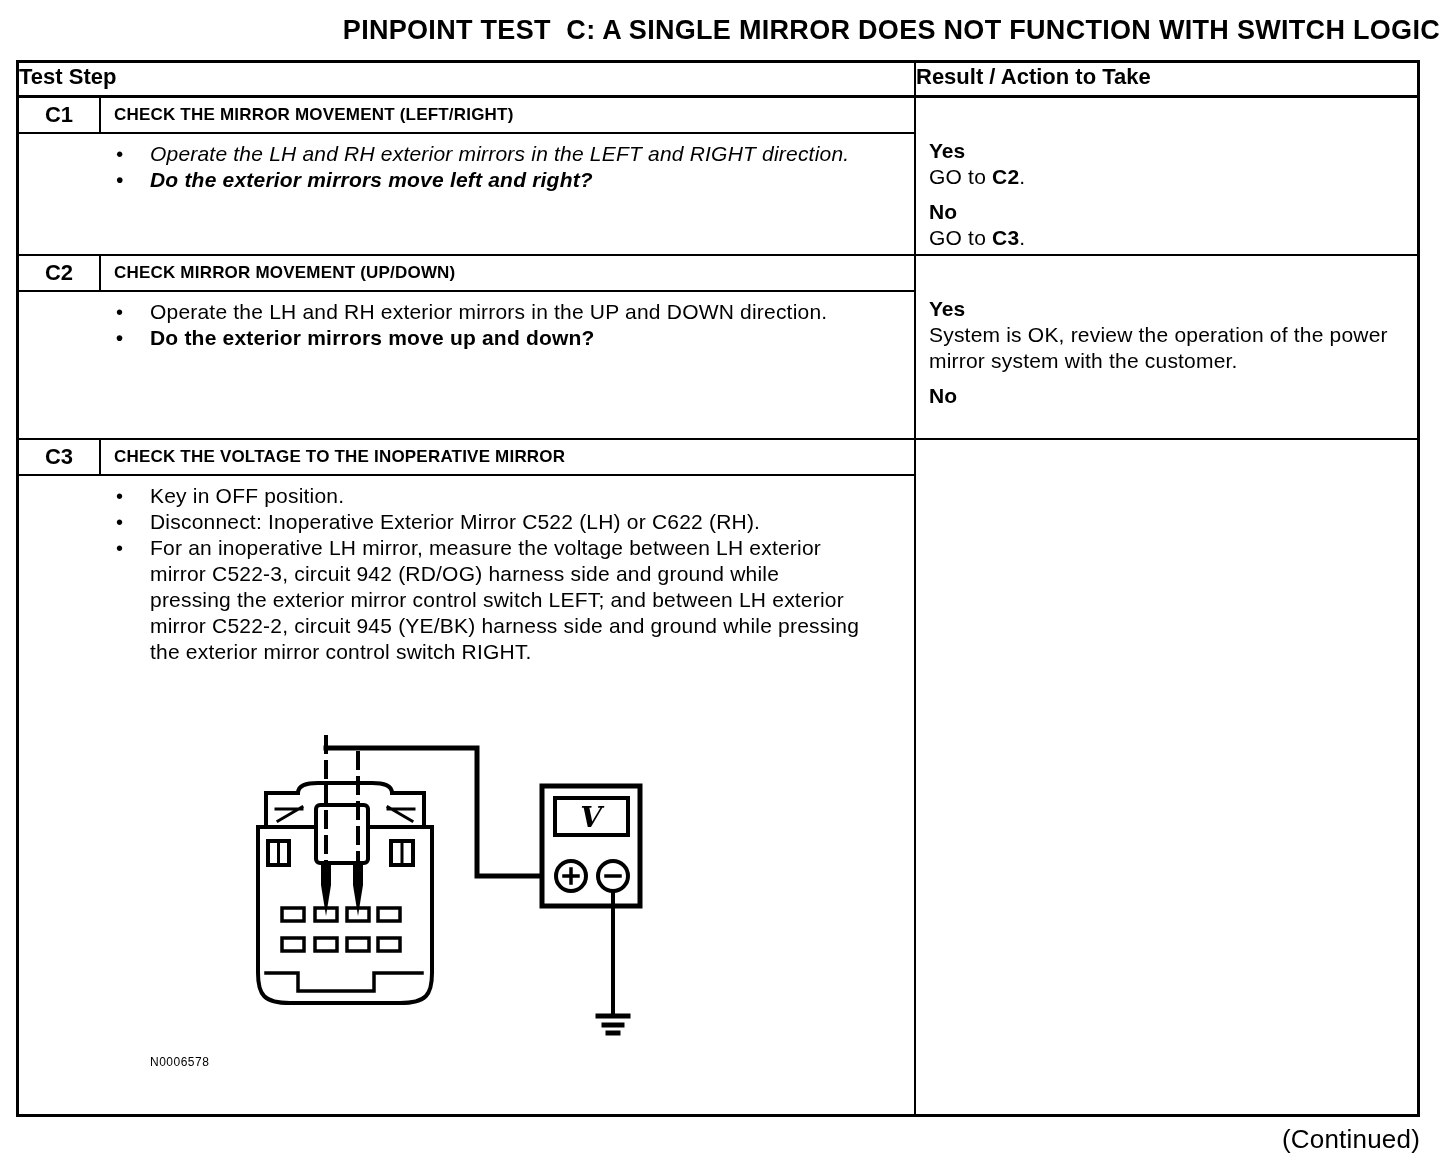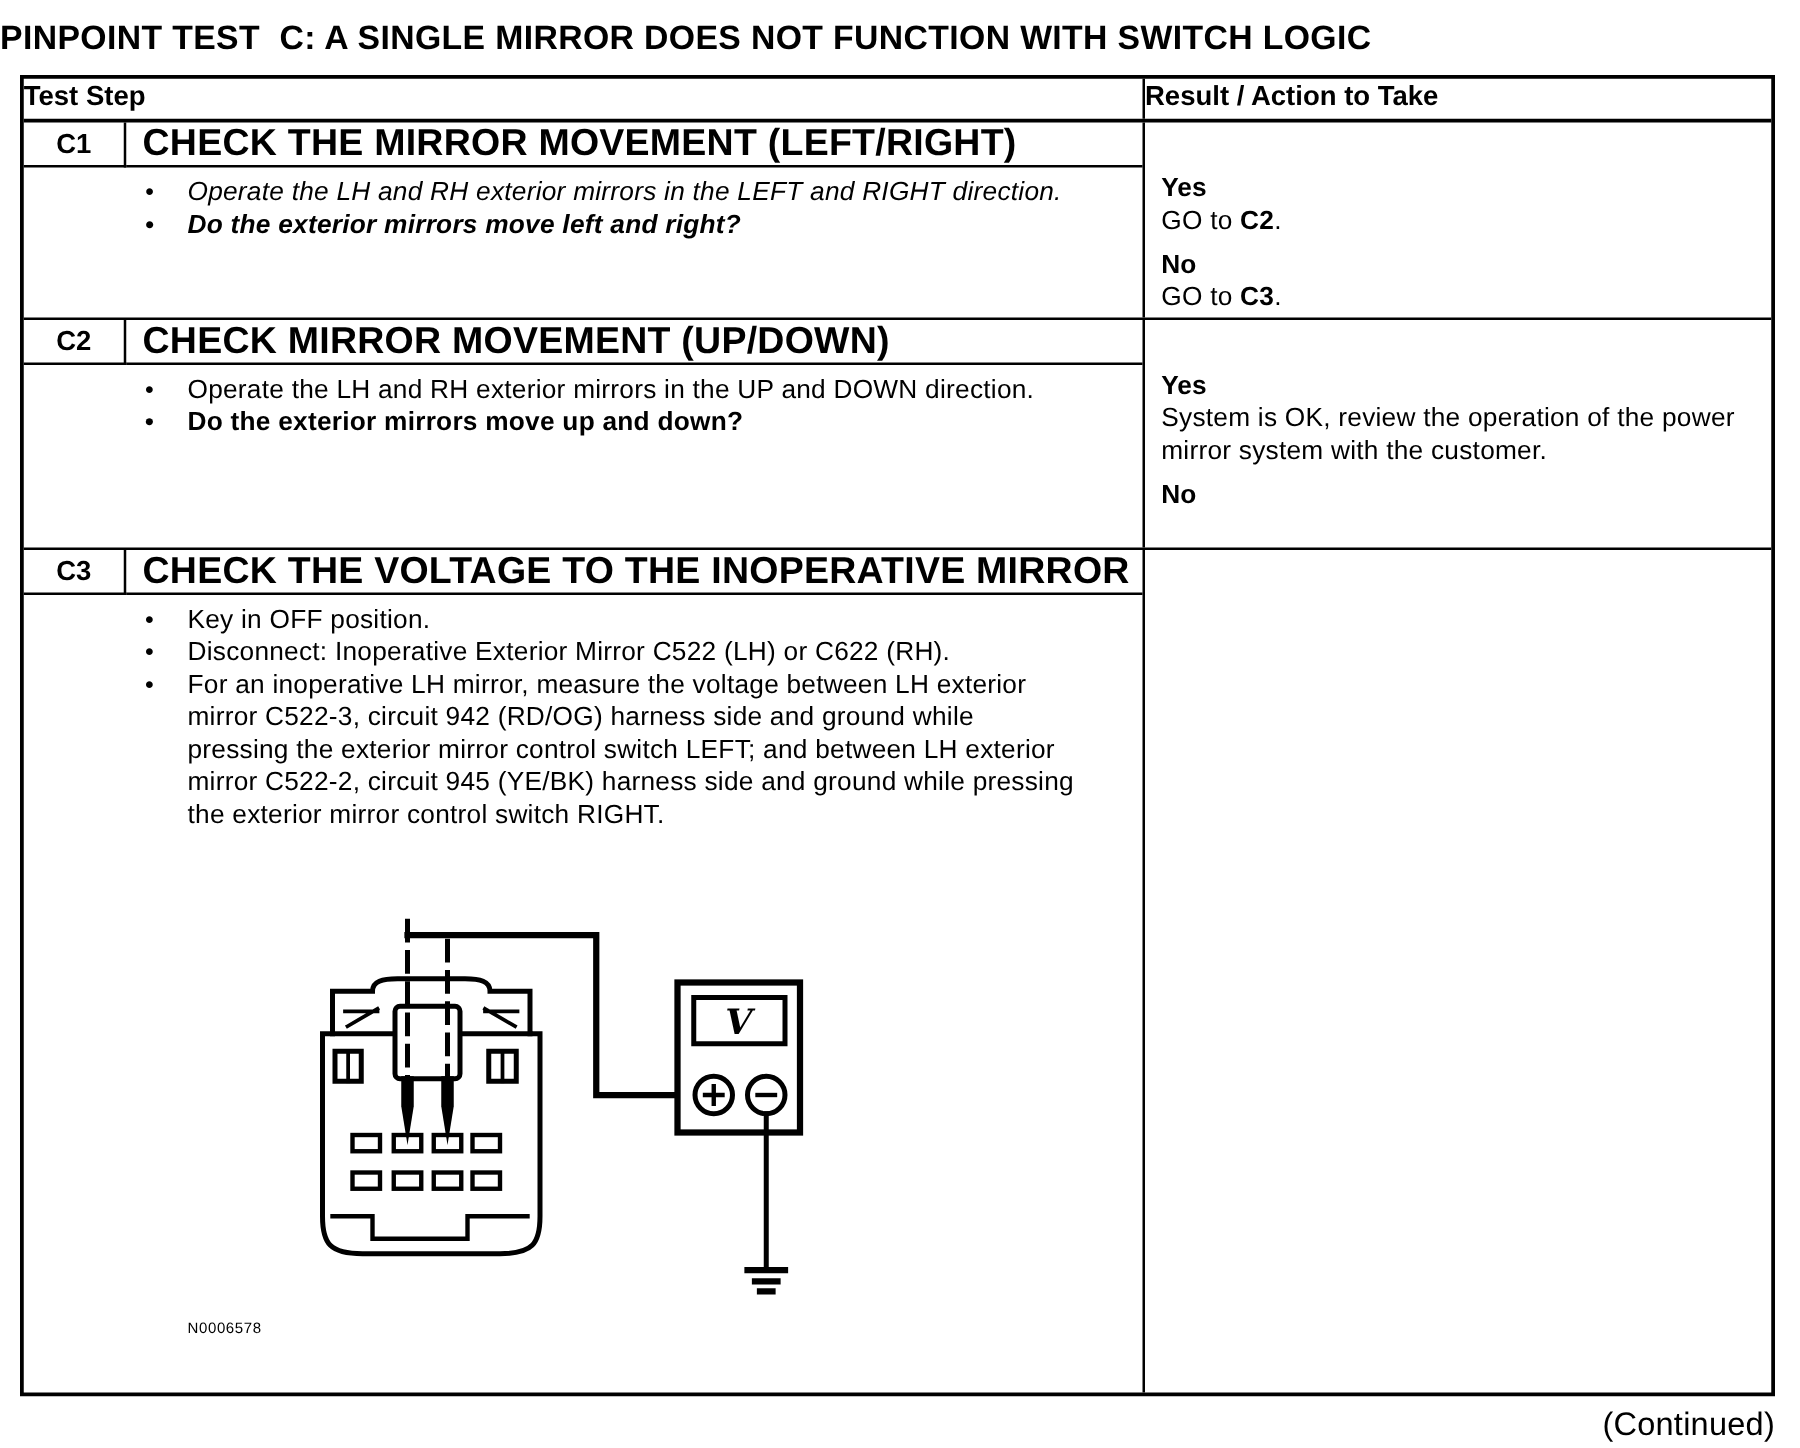--- a/index.html
+++ b/index.html
@@ -3,42 +3,42 @@
 <meta charset="utf-8">
 <style>
   html,body{margin:0;padding:0;background:#fff;}
   body{
     width:1440px;height:1158px;position:relative;
     font-family:"Liberation Sans","DejaVu Sans",sans-serif;
     color:#000;-webkit-font-smoothing:none;
   }
   .page-title{
     margin:0;padding:15px 0 0 0;
-    text-align:left;font-size:27px;line-height:31px;font-weight:bold;
+    text-align:right;font-size:27px;line-height:31px;font-weight:bold;
     letter-spacing:.3px;white-space:pre-wrap;
   }
   .ptable{
     margin:14px 0 0 16px;width:1404px;
     border:3px solid #000;box-sizing:border-box;background:#fff;
   }
   .thead{display:flex;border-bottom:3px solid #000;}
   .th{height:32px;line-height:28px;text-align:left;font-weight:bold;font-size:22px;box-sizing:border-box;}
   .th-left{width:897px;border-right:2px solid #000;}
   .th-right{flex:1;border-radius:10px;}
   .sect{display:grid;grid-template-columns:82px 813px 1fr;grid-template-rows:36px auto;}
   .sect + .sect{border-top:2px solid #000;}
   .cell-id{
     grid-column:1;grid-row:1;box-sizing:border-box;
     border-right:2px solid #000;border-bottom:2px solid #000;
     text-align:center;font-weight:bold;font-size:22px;line-height:34px;
   }
   .cell-title{
     grid-column:2;grid-row:1;box-sizing:border-box;
     border-bottom:2px solid #000;
-    font-weight:bold;font-size:30px;line-height:34px;padding-left:13px;
+    font-weight:bold;font-size:17px;line-height:34px;padding-left:13px;
     letter-spacing:.2px;white-space:nowrap;overflow:hidden;
   }
   .cell-result{
     grid-column:3;grid-row:1 / span 2;box-sizing:border-box;
     border-left:2px solid #000;padding:40px 12px 0 13px;
   }
   .cell-steps{grid-column:1 / span 2;grid-row:2;box-sizing:border-box;position:relative;}
   .steps-c1{min-height:120px;font-style:italic;}
   .steps-c2{min-height:146px;}
   .steps-c3{min-height:638px;}

